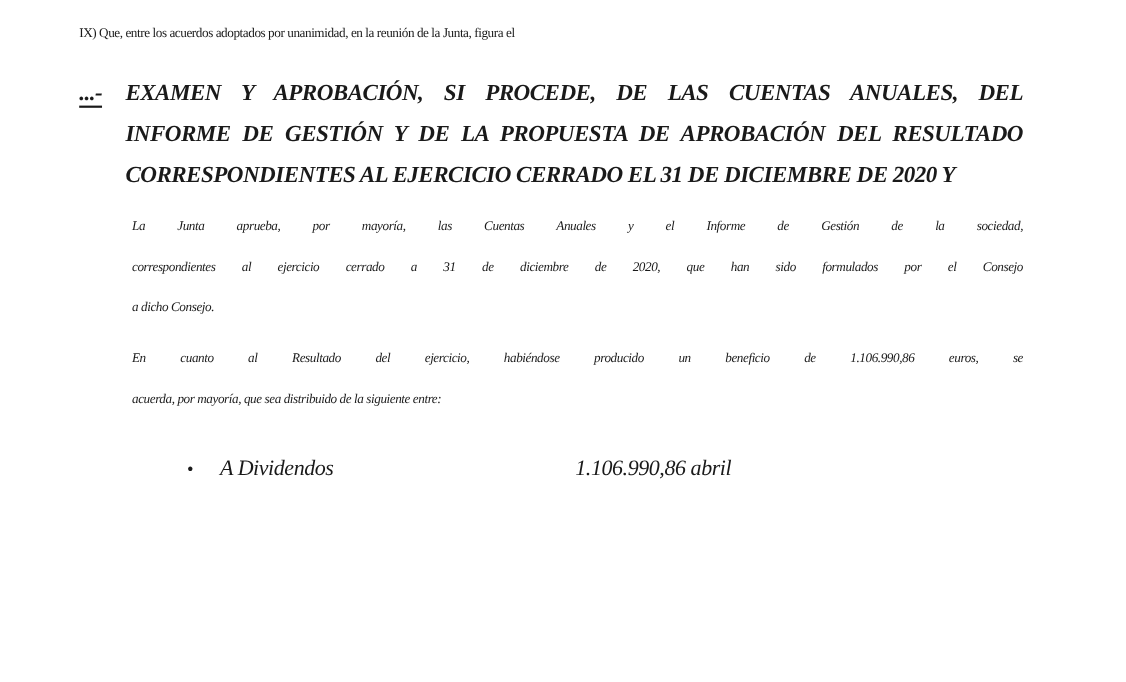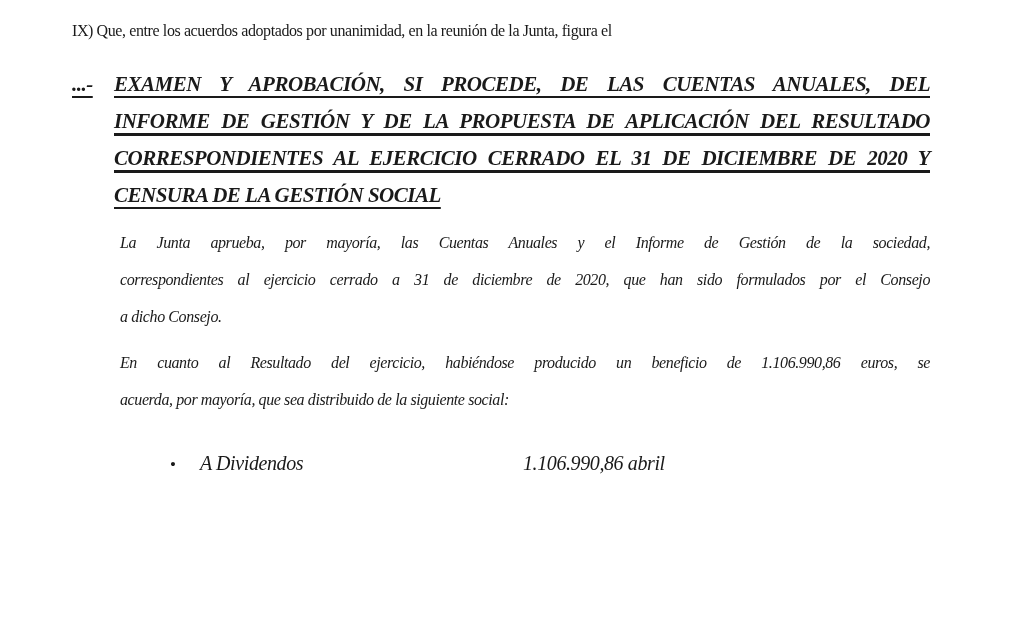--- a/index.html
+++ b/index.html
@@ -12,21 +12,21 @@
     width: 1024px;
     height: 620px;
     background: #ffffff;
     color: #1a1a1a;
     font-family: "Liberation Serif", "DejaVu Serif", serif;
     overflow: hidden;
     box-sizing: border-box;
     padding: 0 94px 0 72px;
   }
   .para {
-    font-size: 16px;
+    font-size: 12px;
     line-height: 37px;
     letter-spacing: -0.4px;
   }
   .italic { font-style: italic; margin-left: 48px; }
   .line {
     text-align: justify;
     text-align-last: justify;
   }
   .line:last-child {
     text-align-last: left;
@@ -36,21 +36,20 @@
     position: relative;
     margin-top: 17px;
     padding-left: 42px;
     font-size: 21px;
     line-height: 37px;
     font-weight: bold;
     font-style: italic;
     letter-spacing: -0.5px;
   }
   .heading .line {
-    text-decoration: underline;
     text-decoration-thickness: 2px;
     text-underline-offset: 5px;
   }
   .heading .line:nth-child(2),
   .heading .line:nth-child(3) {
     text-decoration-thickness: 3px;
   }
   .heading-marker {
     position: absolute;
     left: 0;
@@ -90,35 +89,34 @@
 <div class="page">
 
   <div class="para intro">
       <div class="line">IX) Que, entre los acuerdos adoptados por unanimidad, en la reunión de la Junta, figura el</div>
     </div>
 
   <div class="heading">
     <span class="heading-marker">...-</span>
     <div>
         <div class="line">EXAMEN Y APROBACIÓN, SI PROCEDE, DE LAS CUENTAS ANUALES, DEL</div>
-        <div class="line">INFORME DE GESTIÓN Y DE LA PROPUESTA DE APLICACIÓN DEL RESULTADO</div>
+        <div class="line">INFORME DE GESTIÓN Y DE LA PROPUESTA DE APROBACIÓN DEL RESULTADO</div>
         <div class="line">CORRESPONDIENTES AL EJERCICIO CERRADO EL 31 DE DICIEMBRE DE 2020 Y</div>
-        <div class="line">CENSURA DE LA GESTIÓN SOCIAL</div>
       </div>
   </div>
 
   <div class="para italic approval">
       <div class="line">La Junta aprueba, por mayoría, las Cuentas Anuales y el Informe de Gestión de la sociedad,</div>
       <div class="line">correspondientes al ejercicio cerrado a 31 de diciembre de 2020, que han sido formulados por el Consejo</div>
       <div class="line">a dicho Consejo.</div>
     </div>
 
   <div class="para italic result">
       <div class="line">En cuanto al Resultado del ejercicio, habiéndose producido un beneficio de 1.106.990,86 euros, se</div>
-      <div class="line">acuerda, por mayoría, que sea distribuido de la siguiente social:</div>
+      <div class="line">acuerda, por mayoría, que sea distribuido de la siguiente entre:</div>
     </div>
 
   <div class="dividend-row">
     <span class="bullet">•</span><span class="dividend-label">A Dividendos</span><span>1.106.990,86 abril</span>
   </div>
 
 
 </div>
 
 </body></html>

